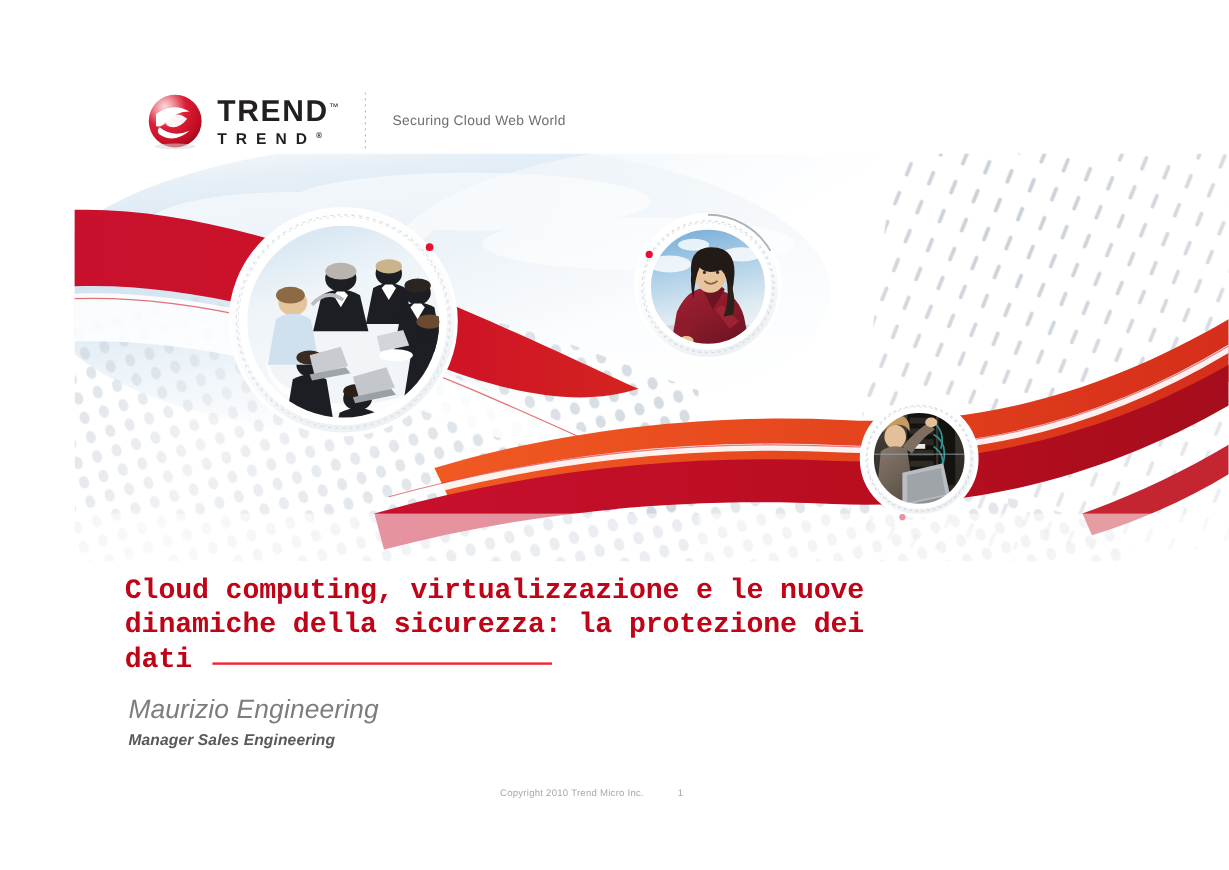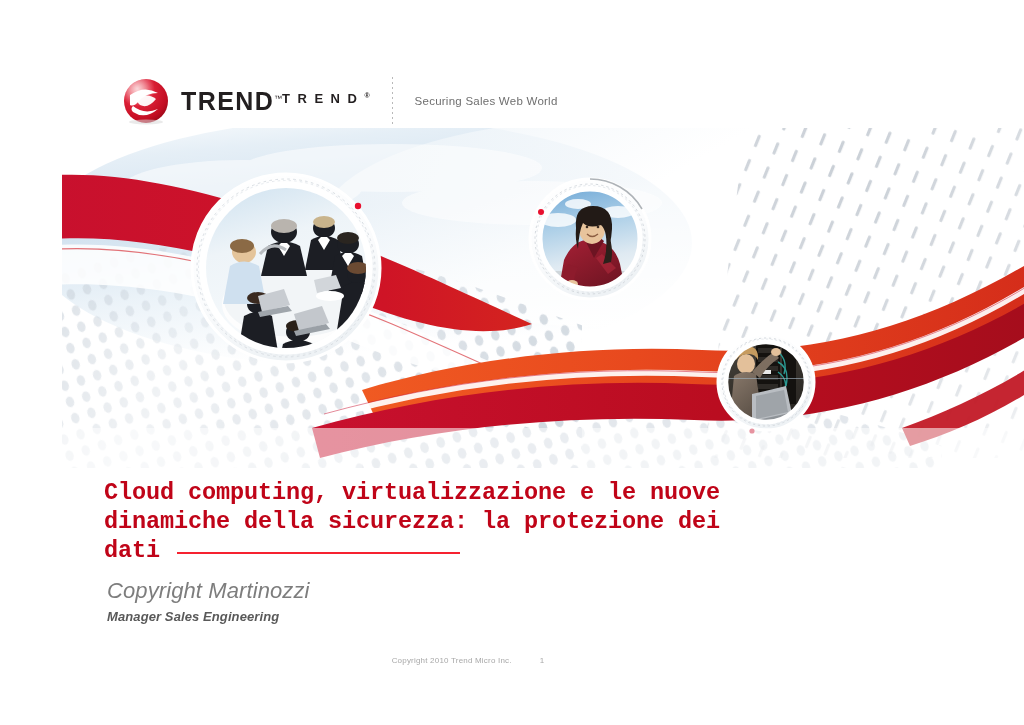--- a/index.html
+++ b/index.html
@@ -46,21 +46,21 @@
     align-items: center;
   }
   #logo-mark {
     width: 52px;
     height: 52px;
     flex: 0 0 auto;
   }
   #logo-wordmark {
     margin-left: 9px;
     display: flex;
-    flex-direction: row;
+    flex-direction: column;
     justify-content: center;
     line-height: 1;
   }
   #logo-trend {
     font-family: "Liberation Sans", sans-serif;
     font-weight: bold;
     font-size: 25px;
     letter-spacing: 1.4px;
     color: #231f20;
     position: relative;
@@ -155,20 +155,21 @@
     left: 0;
     top: 656px;
     width: 936px;
     display: flex;
     justify-content: center;
     align-items: baseline;
     font-family: "Liberation Sans", sans-serif;
     font-size: 8px;
     color: #a8a8a8;
     letter-spacing: 0.2px;
+    padding-left: 25px;
   }
   #footer-copyright { }
   #footer-page { margin-left: 28px; }
 </style>
 </head>
 <body>
 
 <div id="slide">
 
   <div id="hero">
@@ -493,27 +494,27 @@
       <path d="M10,20 q14,-10 28,-2 q-12,0 -19,8 q-5,6 -9,4 Z" fill="#ffffff"></path>
       <path d="M13,31 q11,9 25,3 q-13,11 -25,3 q-3,-3 0,-6 Z" fill="#ffffff"></path>
       <path d="M20,22 q9,-4 16,2 q-8,10 -16,6 q-5,-4 0,-8 Z" fill="#ffffff" opacity="0.95"></path>
       <ellipse cx="26" cy="47" rx="17" ry="2.4" fill="#d9d9d9" opacity="0.55"></ellipse>
     </svg>
     <div id="logo-wordmark">
       <div id="logo-trend"><span>TREND</span><span id="logo-tm">™</span></div>
       <div id="logo-micro"><span>TREND</span><span id="logo-r">®</span></div>
     </div>
     <div id="logo-divider"></div>
-    <div id="logo-tagline">Securing Sales Web World</div>
+    <div id="logo-tagline">Securing Cloud Web World</div>
   </div>
 
   <div id="title">Cloud computing, virtualizzazione e le nuove dinamiche della sicurezza: la protezione dei dati</div>
   <div id="title-rule"></div>
 
-  <div id="author">Copyright Martinozzi</div>
+  <div id="author">Maurizio Engineering</div>
   <div id="role">Manager Sales Engineering</div>
 
   <div id="footer">
     <span id="footer-copyright">Copyright 2010 Trend Micro Inc.</span>
     <span id="footer-page">1</span>
   </div>
 
 </div>
 
 </body></html>

